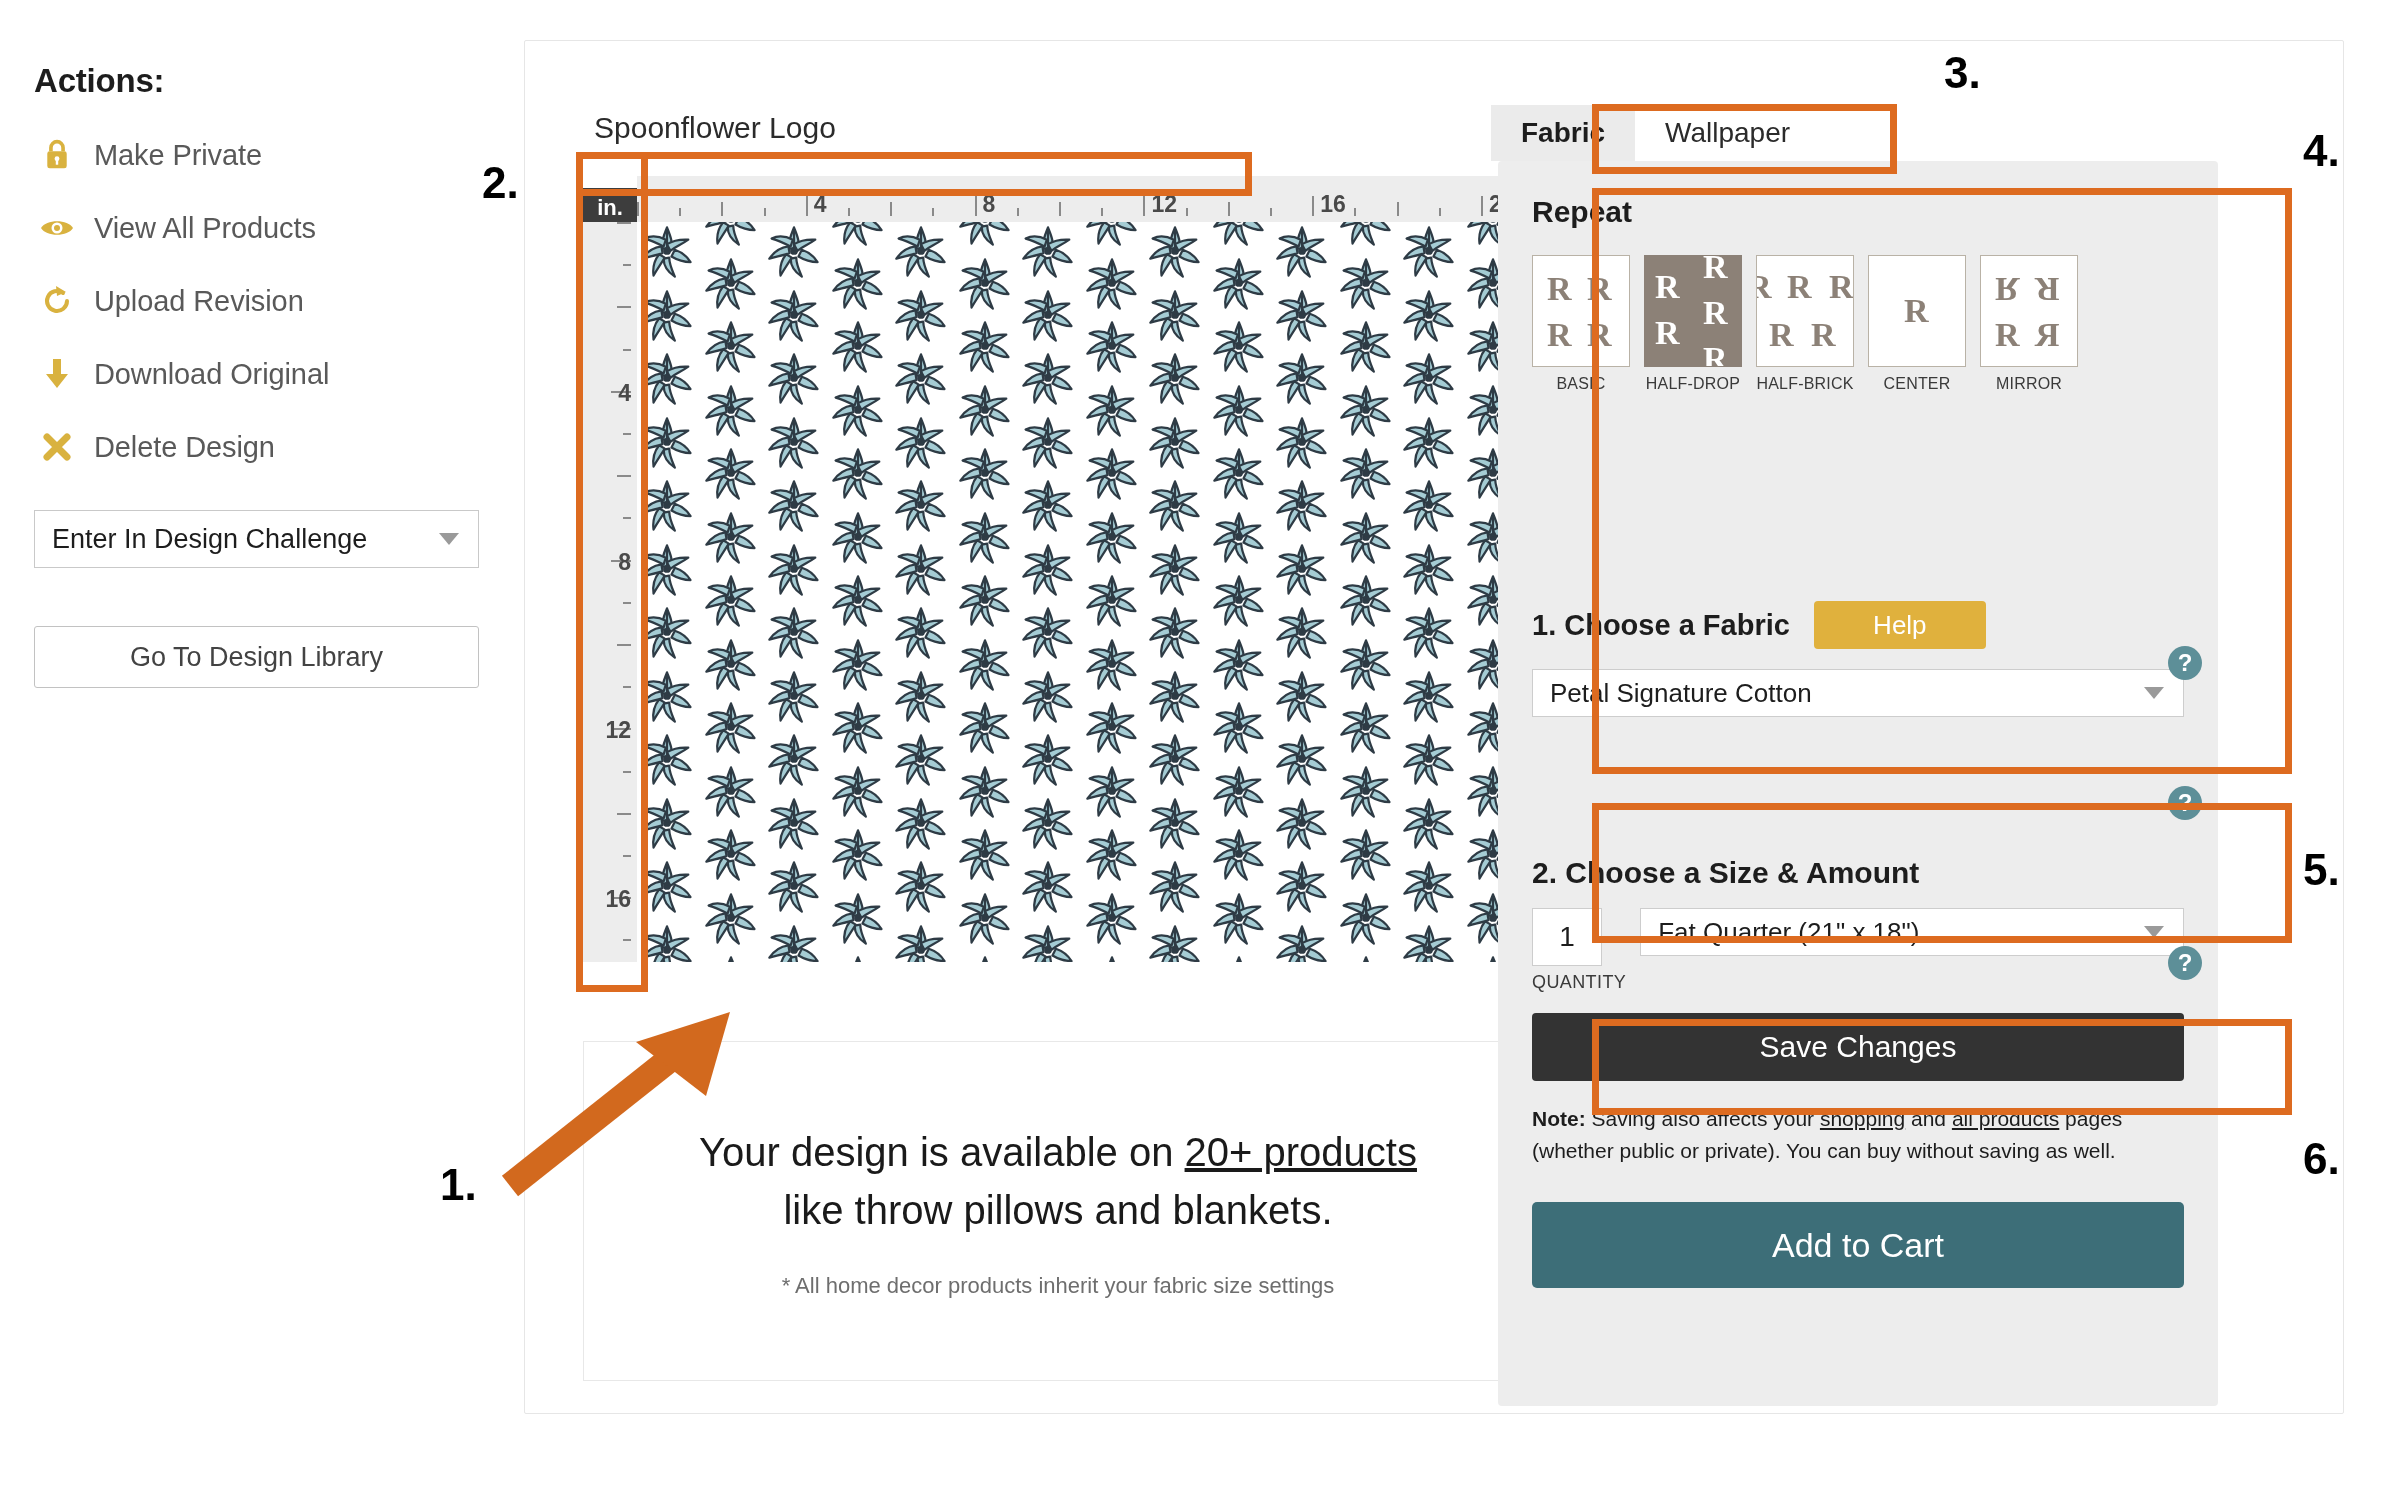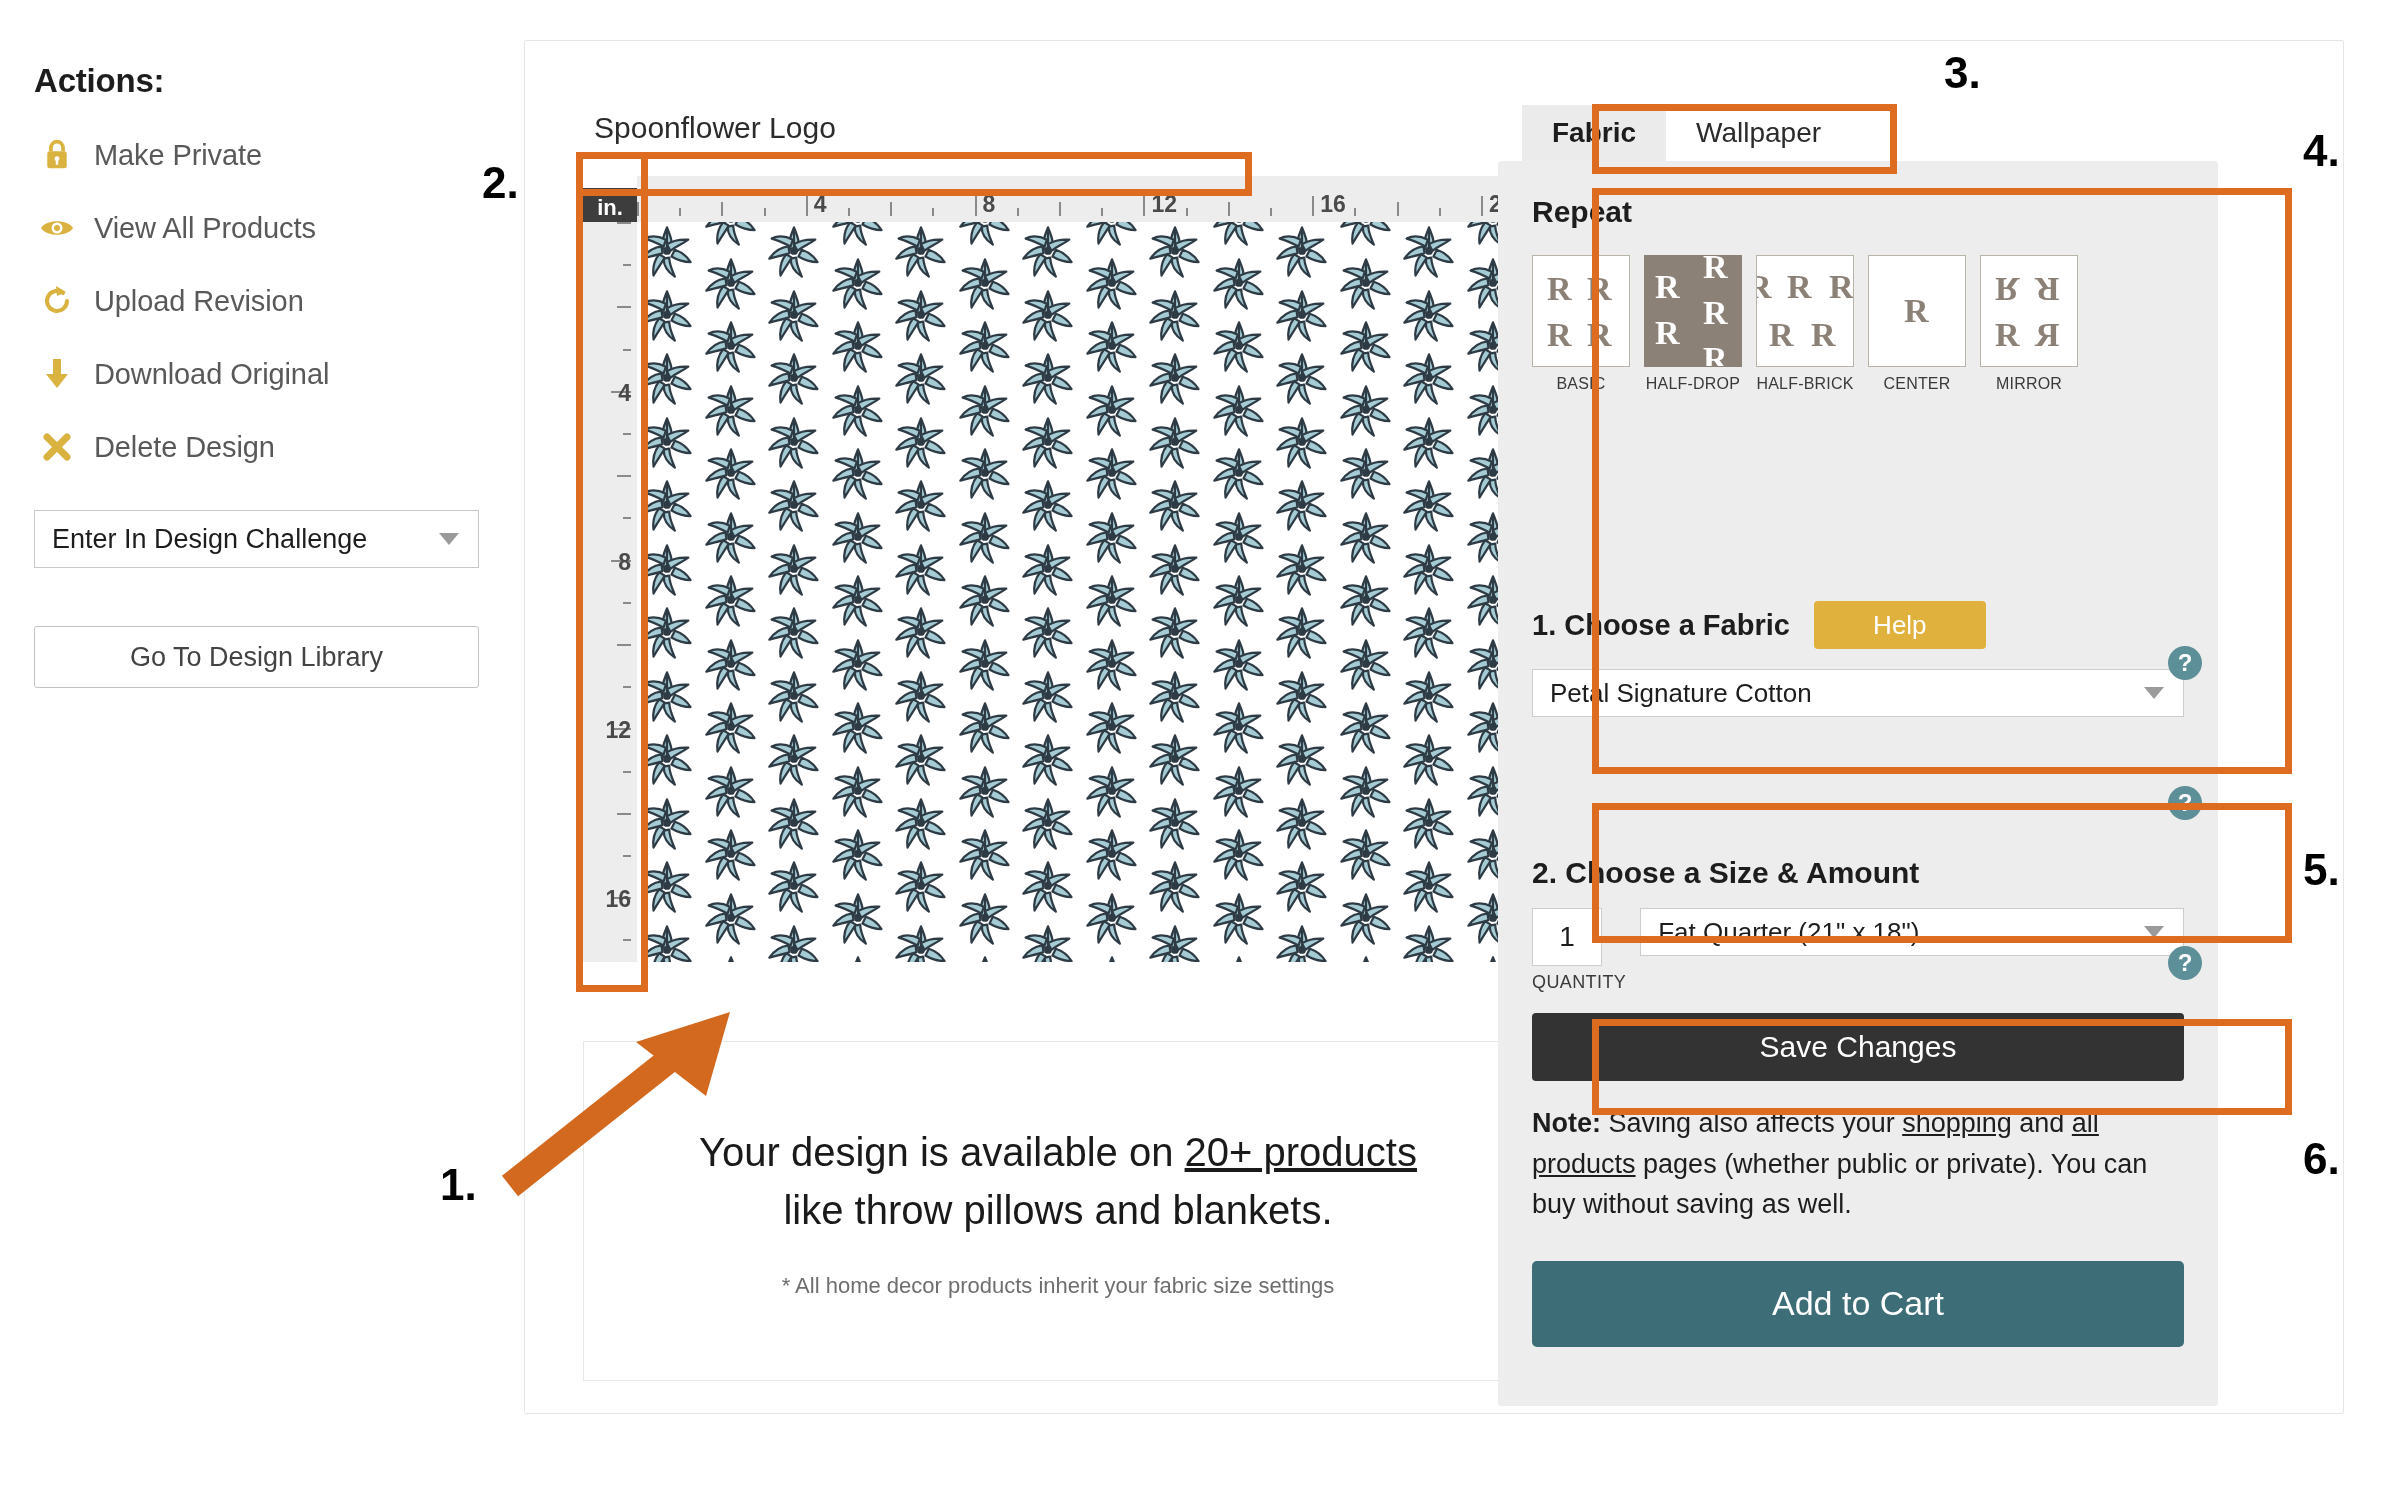--- a/index.html
+++ b/index.html
@@ -216,21 +216,21 @@
     display: flex; align-items: center; justify-content: center;
     font-size: 28px; color: #1d1d1d;
   }
   .qty-label { margin-top: 6px; font-size: 18px; color: #3a3a3a; letter-spacing: .4px; text-align: center; }
 
   .save-btn {
     height: 68px; background: #333333; border-radius: 4px;
     display: flex; align-items: center; justify-content: center;
     color: #fff; font-size: 30px; cursor: pointer;
   }
-  .note-txt { margin-top: 22px; font-size: 27px; color: #1d1d1d; line-height: 1.5; }
+  .note-txt { margin-top: 22px; font-size: 21px; color: #1d1d1d; line-height: 1.5; }
   .note-txt b { font-weight: bold; }
   .note-txt u { text-decoration: underline; cursor: pointer; }
   .cart-btn {
     height: 86px; background: #3d6e78; border-radius: 5px;
     display: flex; align-items: center; justify-content: center;
     color: #fff; font-size: 34px; cursor: pointer;
   }
 
   
   .anno-box {
@@ -2888,21 +2888,21 @@
     </div>
 
     <div class="products-box">
       <div class="products-line">
         <span>Your design is available on </span><u>20+ products</u><br>
         <span>like throw pillows and blankets.</span>
       </div>
       <div class="products-note">* All home decor products inherit your fabric size settings</div>
     </div>
 
-    <div class="tabs" style="left:997px; top:64px;">
+    <div class="tabs" style="left:966px; top:64px;">
       <div class="tab active">Fabric</div>
       <div class="tab inactive">Wallpaper</div>
     </div>
 
     <div class="rpanel" style="left:973px; top:120px;">
 
       <div style="position:absolute; left:34px; top:34px; width:652px;">
         <div class="sec-title">Repeat</div>
         <div class="repeat-row">
 

